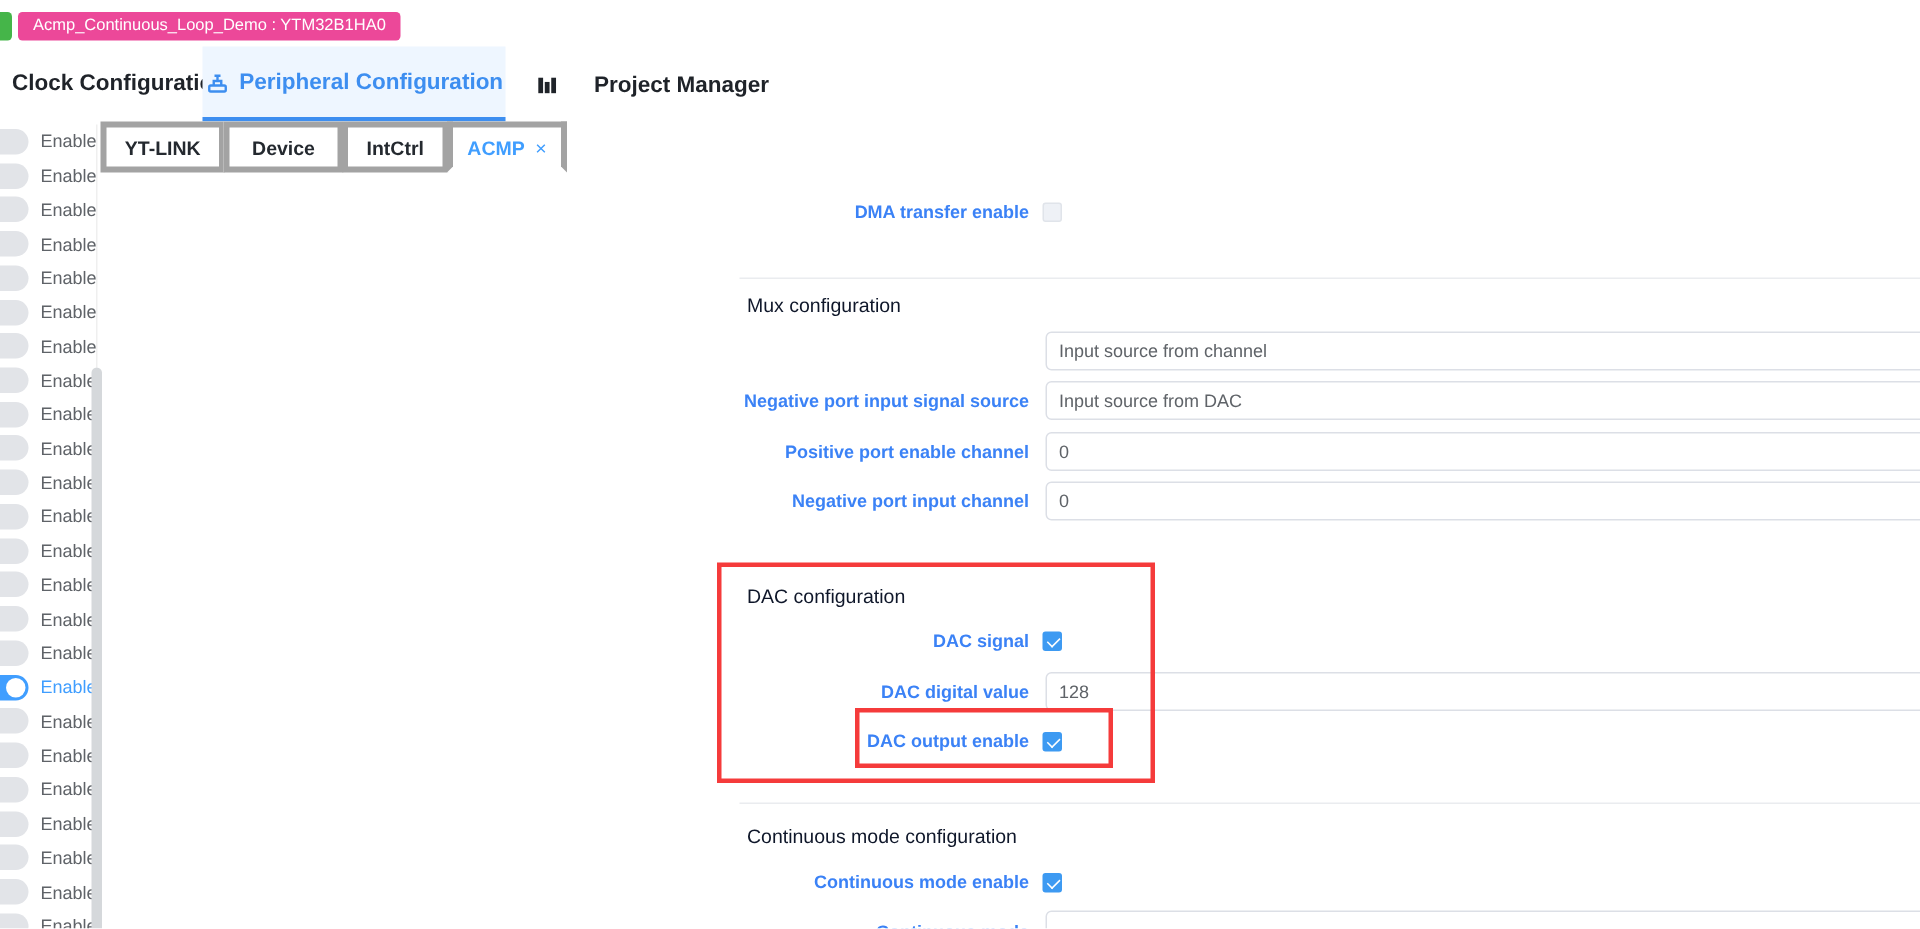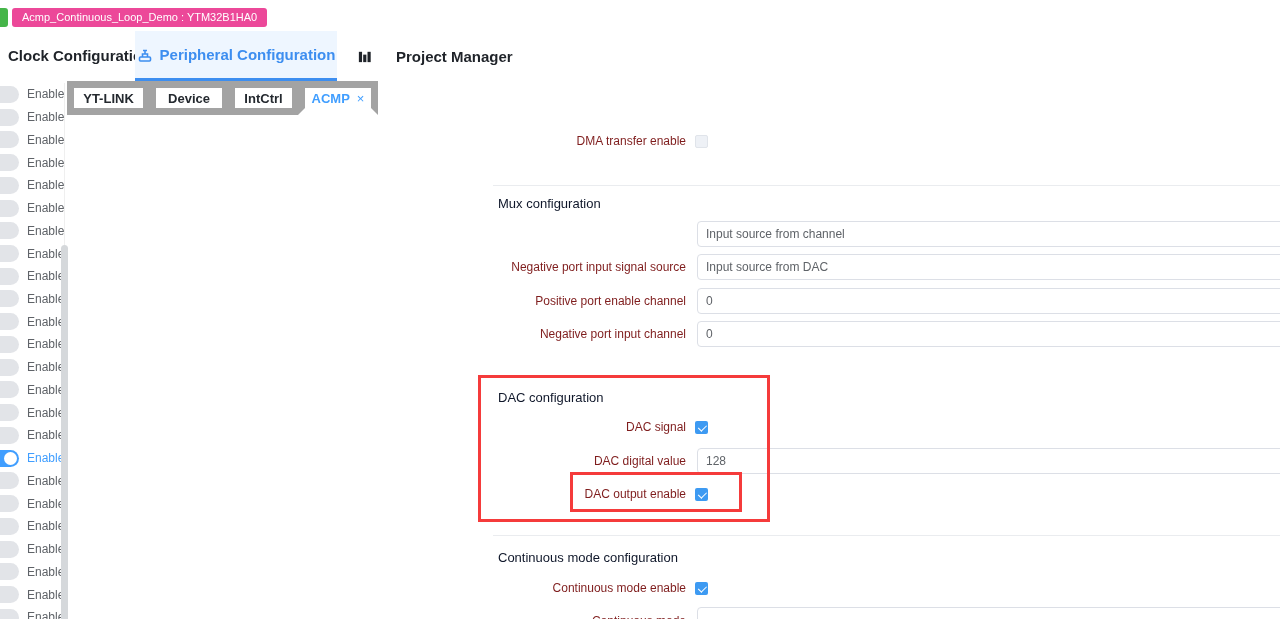--- a/index.html
+++ b/index.html
@@ -16,40 +16,40 @@
              font-size:15px;font-weight:700;color:#1f2329;}
   .tab-peripheral{position:absolute;left:135px;top:31px;width:202px;height:50px;background:#eef6ff;
                   border-bottom:3px solid #3d8ef0;box-sizing:border-box;display:flex;align-items:center;
                   justify-content:center;gap:7px;color:#3d8ef0;font-size:15px;font-weight:700;}
   .tab-project{position:absolute;left:357px;top:31px;height:50px;display:flex;align-items:center;gap:24px;
                font-size:15px;font-weight:700;color:#1f2329;}
   .tab-icon{display:flex;align-items:center;}
 
   
   .subtabs{position:absolute;left:67px;top:81px;display:flex;}
-  .subtab{height:34px;box-sizing:border-box;border:7px solid #a3a3a3;display:flex;align-items:center;
+  .subtab{height:34px;box-sizing:border-box;border:4px solid #a3a3a3;display:flex;align-items:center;
           justify-content:center;font-size:13px;font-weight:700;color:#24292f;background:#fff;margin-left:-1px;}
   .subtab:first-child{margin-left:0;}
   .subtab.active{color:#409eff;border-bottom-color:#fff;}
   .subtab-close{margin-left:7px;font-size:13px;font-weight:400;color:#409eff;line-height:1;}
 
   
   .sidebar{position:absolute;left:0;top:83px;width:60px;}
   .side-row{height:22.74px;display:flex;align-items:center;}
   .side-switch{width:38px;height:17px;border-radius:9px;background:#e2e4e8;margin-left:-19px;flex:none;position:relative;}
   .side-row.on .side-switch{background:#409eff;}
   .side-row.on .side-switch::after{content:"";position:absolute;right:2px;top:2px;width:13px;height:13px;
                                    border-radius:50%;background:#fff;}
   .side-label{margin-left:8px;font-size:12px;color:#5f6368;white-space:nowrap;}
   .side-row.on .side-label{color:#409eff;}
   .scroll-track{position:absolute;left:64px;top:83px;width:1px;height:162px;background:#efefef;}
   .scroll-thumb{position:absolute;left:61px;top:245px;width:7px;height:385px;background:#d5d8db;border-radius:4px;}
 
   
-  .field-label{position:absolute;right:594px;font-size:12px;color:#7f1d1d;line-height:26px;white-space:nowrap;}
+  .field-label{position:absolute;right:594px;font-size:12px;color:#3b82f6;line-height:26px;white-space:nowrap;font-weight:bold;}
   .field-input{position:absolute;left:697px;width:600px;height:26px;box-sizing:border-box;
                border:1px solid #dcdfe6;border-radius:4px;font-family:"Liberation Sans","DejaVu Sans",sans-serif;
                font-size:12px;color:#5f6368;padding:0 8px;background:#fff;outline:none;}
   .section-title{position:absolute;left:498px;font-size:13px;color:#0f172a;line-height:16px;white-space:nowrap;}
   .divider{position:absolute;left:493px;right:0;height:1px;background:#eaecef;}
   .checkbox{position:absolute;left:695px;width:13px;height:13px;border-radius:2px;box-sizing:border-box;
             background:#eef1f6;border:1px solid #e0e4ea;}
   .checkbox.checked{background:#3d9af2;border:none;}
   .checkbox.checked::after{content:"";position:absolute;left:4.5px;top:1.5px;width:3.5px;height:7px;
                            border:solid #fff;border-width:0 1.5px 1.5px 0;transform:rotate(45deg);}

